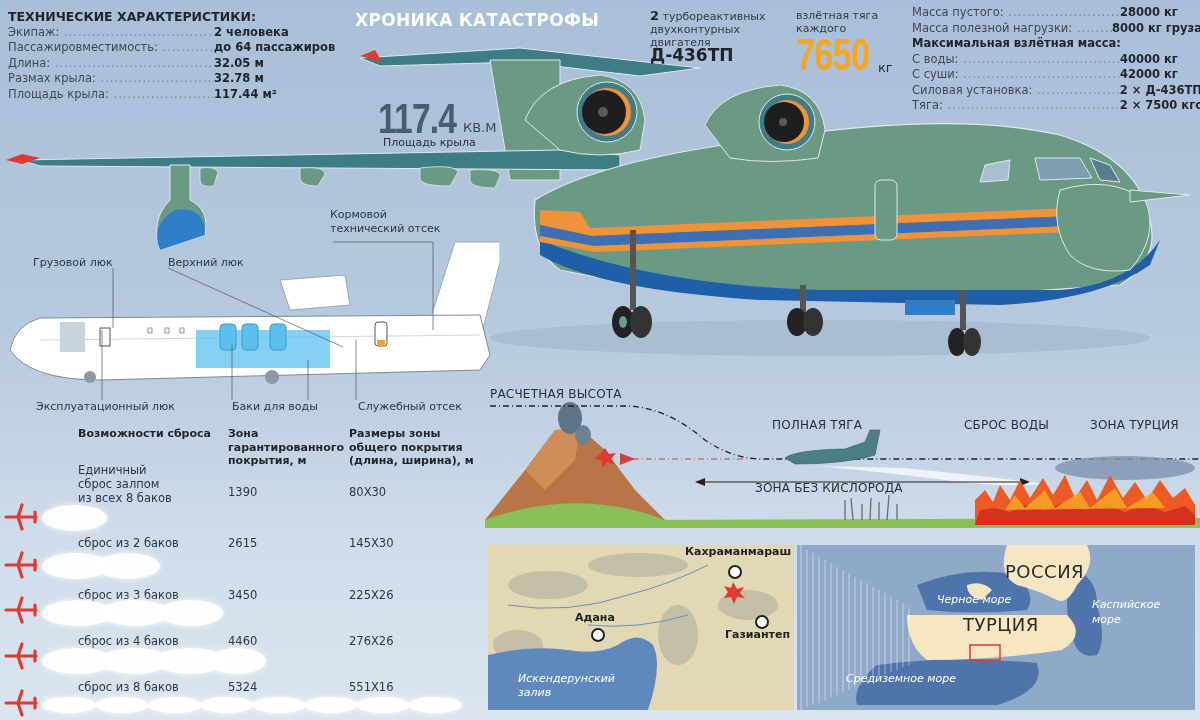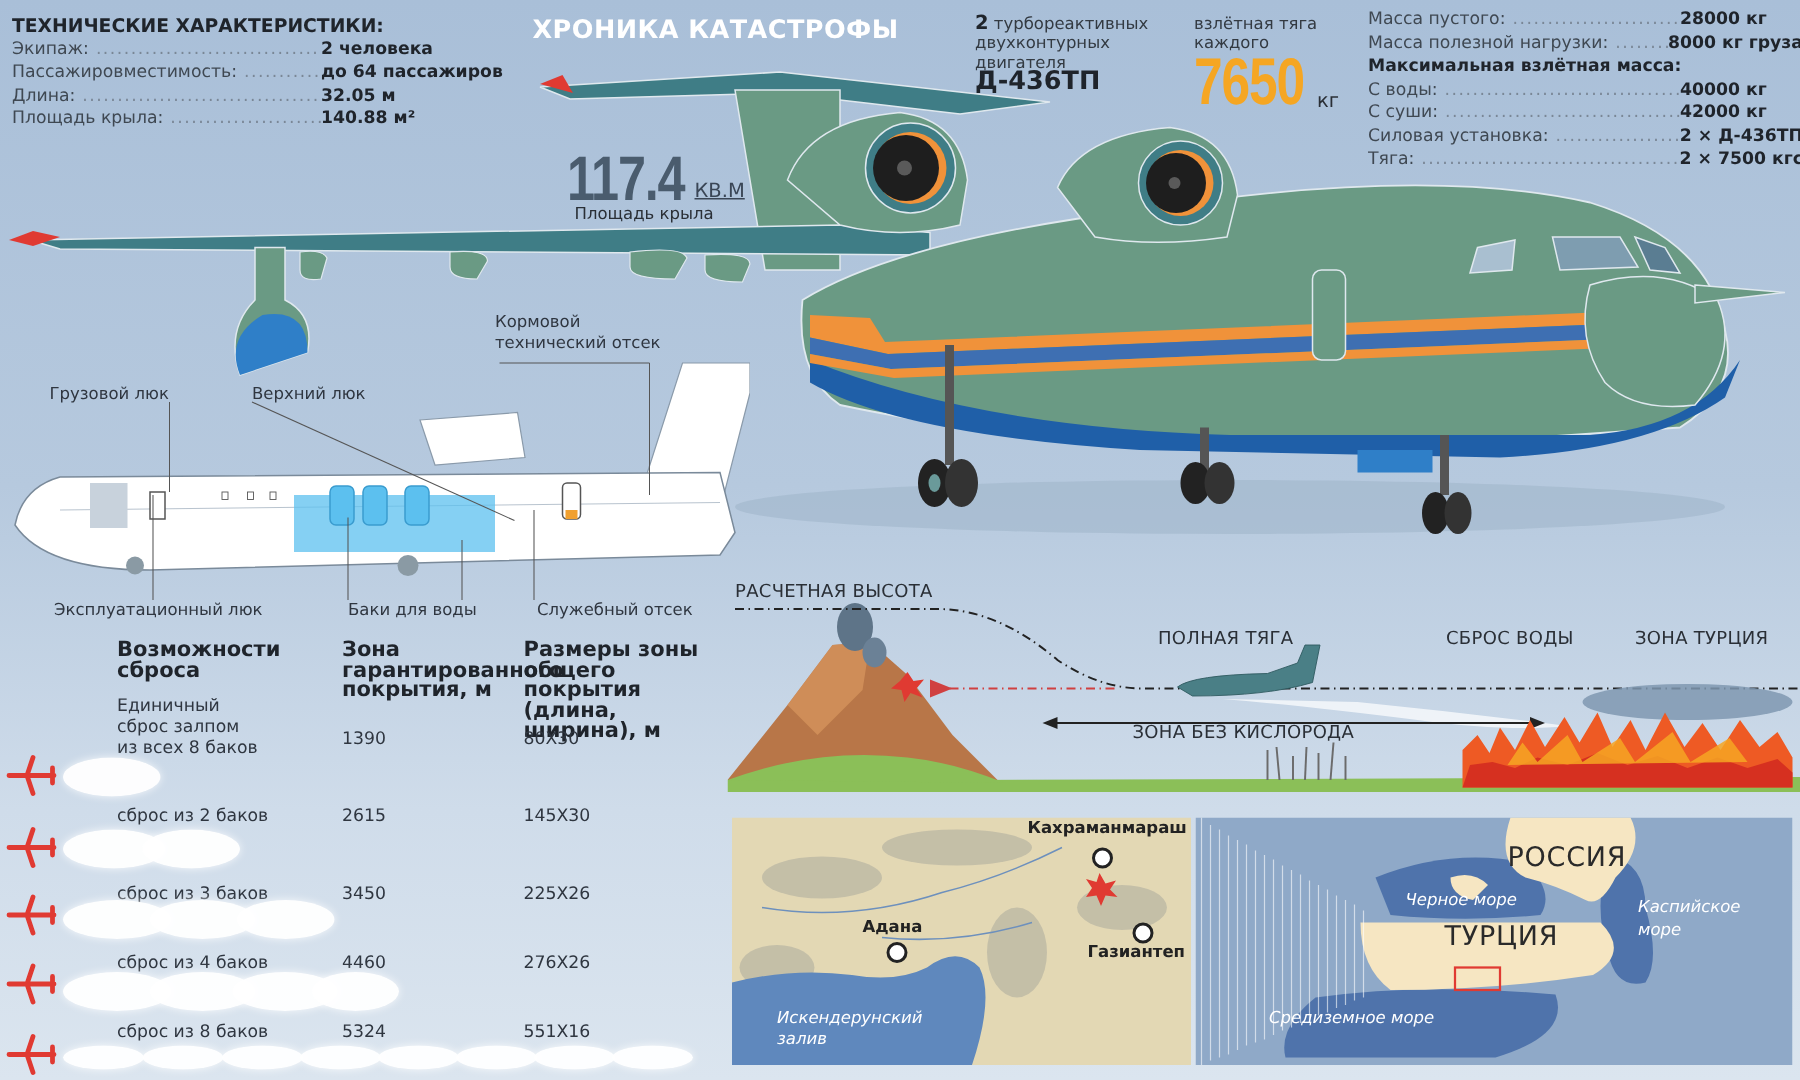--- a/index.html
+++ b/index.html
@@ -22,27 +22,27 @@
 
   .headline { font-weight: bold; font-size: 17px; color: #ffffff; letter-spacing: 0.3px; }
 
   .engine-info { font-size: 11px; line-height: 13px; color: #333a42; }
   .engine-info b { font-size: 13px; color: #1f242b; }
   .engine-model { font-weight: bold; font-size: 17px; color: #1f242b; }
   .thrust-num { font-family: "Liberation Sans", sans-serif; font-weight: bold; font-size: 44px; color: #f5a623; letter-spacing: -1px; transform: scaleX(0.78); transform-origin: left; }
   .thrust-unit { font-size: 13px; color: #2a2f36; }
 
   .wing-num { font-family: "Liberation Sans", sans-serif; font-weight: bold; font-size: 42px; color: #4a5c6e; transform: scaleX(0.8); transform-origin: left; letter-spacing: -1px; }
-  .wing-unit { font-size: 13px; color: #3a4656; text-decoration: underline; }
+  .wing-unit { font-size: 13px; color: #3a4656; }
   .wing-lbl { font-size: 11px; color: #2a2f36; }
 
   .callout { font-size: 11px; color: #2f3640; white-space: nowrap; }
 
   
-  .drop-head { font-size: 14px; font-weight: bold; color: #1f242b; line-height: 13.5px; }
+  .drop-head { font-size: 11px; font-weight: bold; color: #1f242b; line-height: 13.5px; }
   .drop-cell { font-size: 11.5px; color: #2f3640; line-height: 14px; }
   .cloud { position: absolute; height: 26px; width: 58px; border-radius: 50%; background: rgba(255,255,255,0.95); box-shadow: 0 0 6px rgba(255,255,255,0.8); }
   .cloud.thin { height: 16px; width: 54px; }
 
   .scene-lbl { font-size: 12px; color: #2a2f36; letter-spacing: 0.2px; white-space: nowrap; }
 
   .map-lbl { font-size: 11px; color: #222; font-weight: bold; white-space: nowrap; }
   .sea-lbl { font-size: 11px; color: #ffffff; font-style: italic; white-space: nowrap; }
   .country { font-size: 18px; color: #2a2a2a; white-space: nowrap; letter-spacing: 0.5px; }
 </style>
@@ -158,22 +158,26 @@
     </div>
   <div class="row">
       <span class="lbl" style="width:206px">Пассажировместимость:</span>
       <span class="val">до 64 пассажиров</span>
     </div>
   <div class="row">
       <span class="lbl" style="width:206px">Длина:</span>
       <span class="val">32.05 м</span>
     </div>
   <div class="row">
+      <span class="lbl" style="width:206px">Размах крыла:</span>
+      <span class="val">32.78 м</span>
+    </div>
+  <div class="row">
       <span class="lbl" style="width:206px">Площадь крыла:</span>
-      <span class="val">140.88 м²</span>
+      <span class="val">117.44 м²</span>
     </div>
 </div>
 
 <div class="abs engine-info" style="left:650px;top:9px;width:130px">
   <div><b>2</b> <span>турбореактивных</span></div>
   <div>двухконтурных</div>
   <div>двигателя</div>
   <div class="engine-model">Д-436ТП</div>
 </div>
 <div class="abs engine-info" style="left:796px;top:9px;width:110px">

